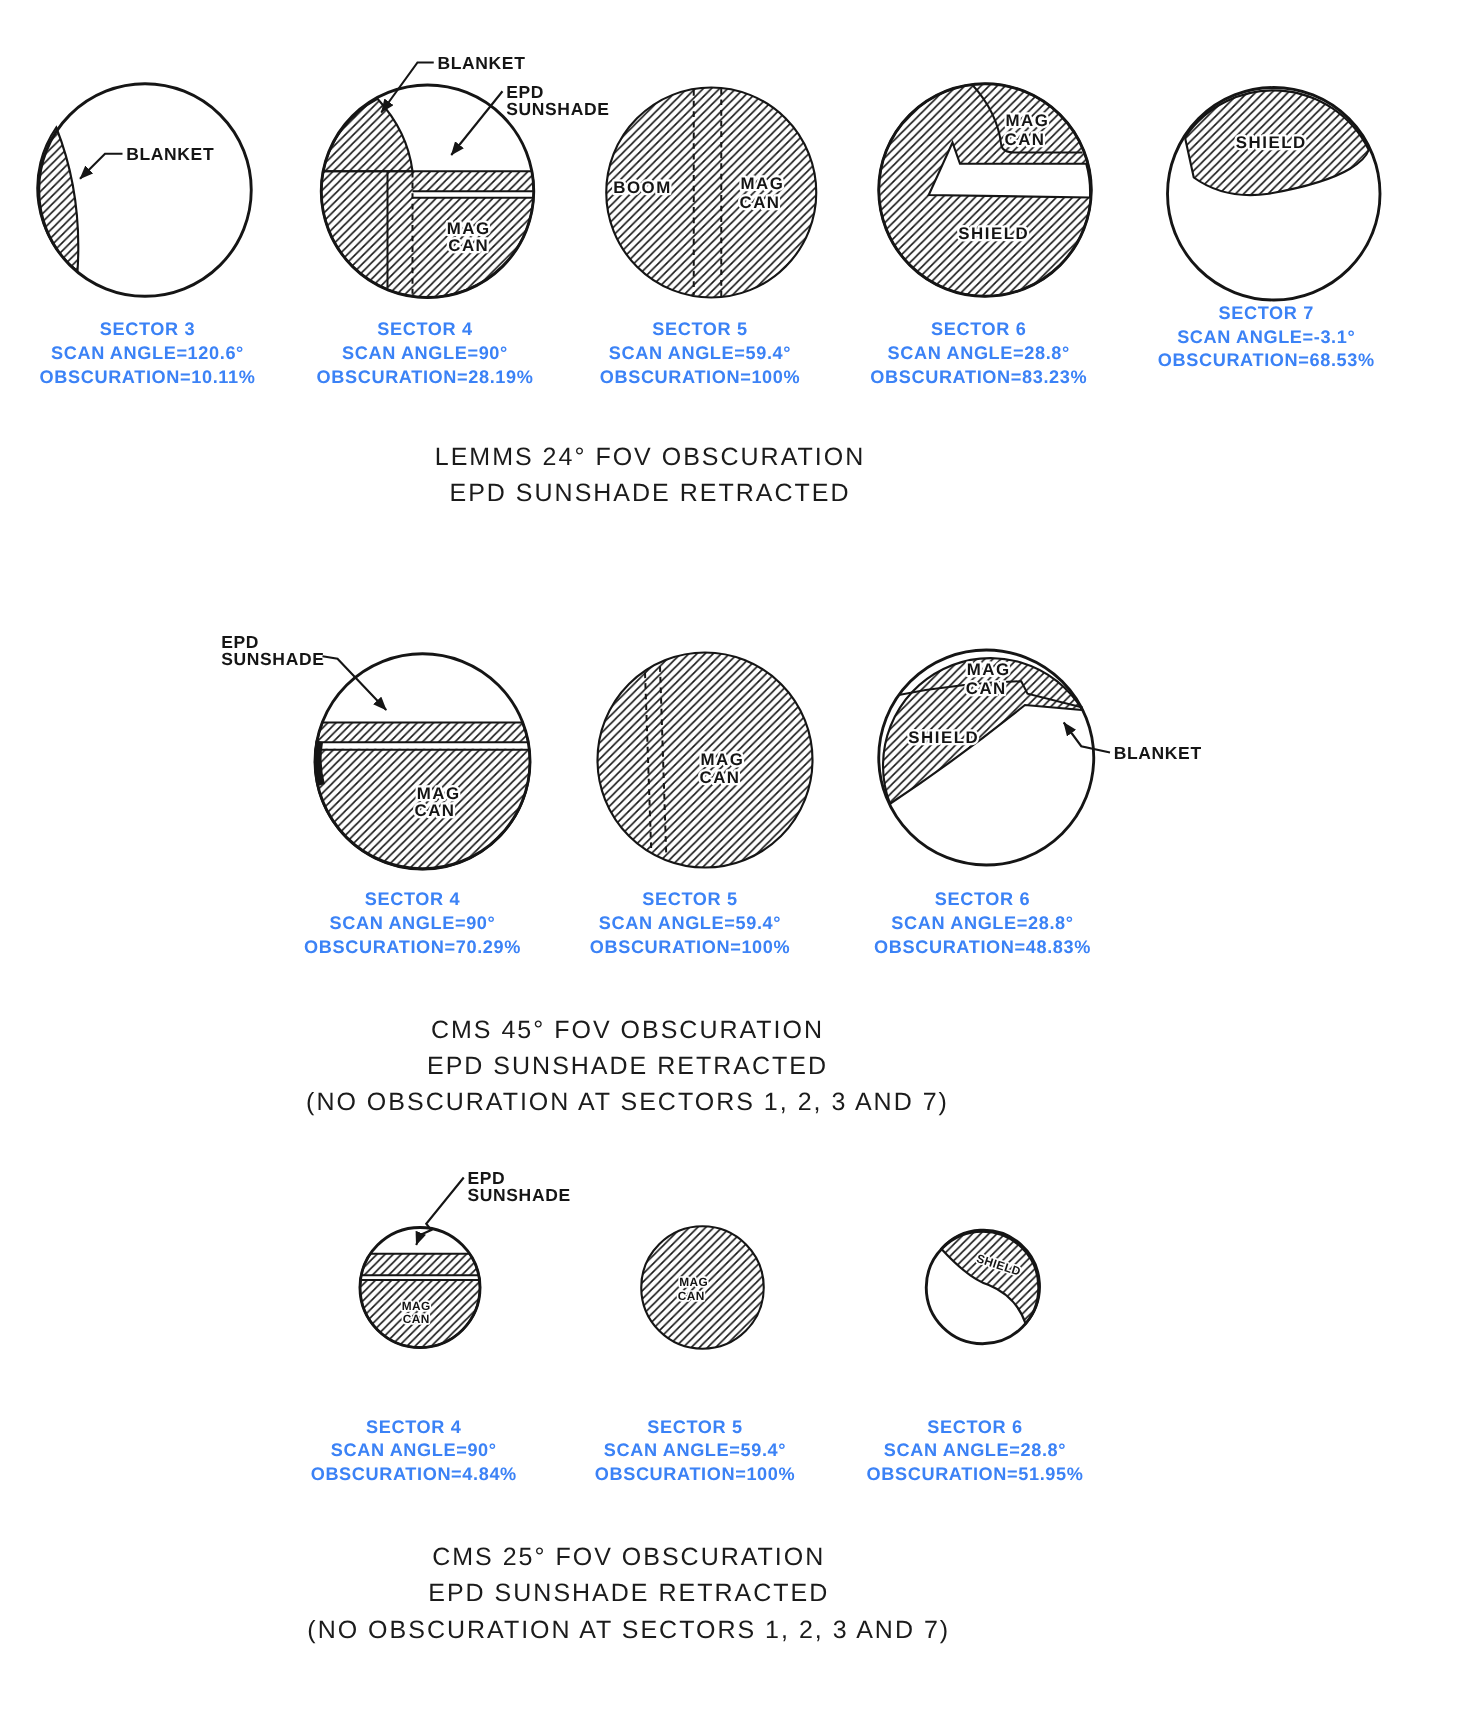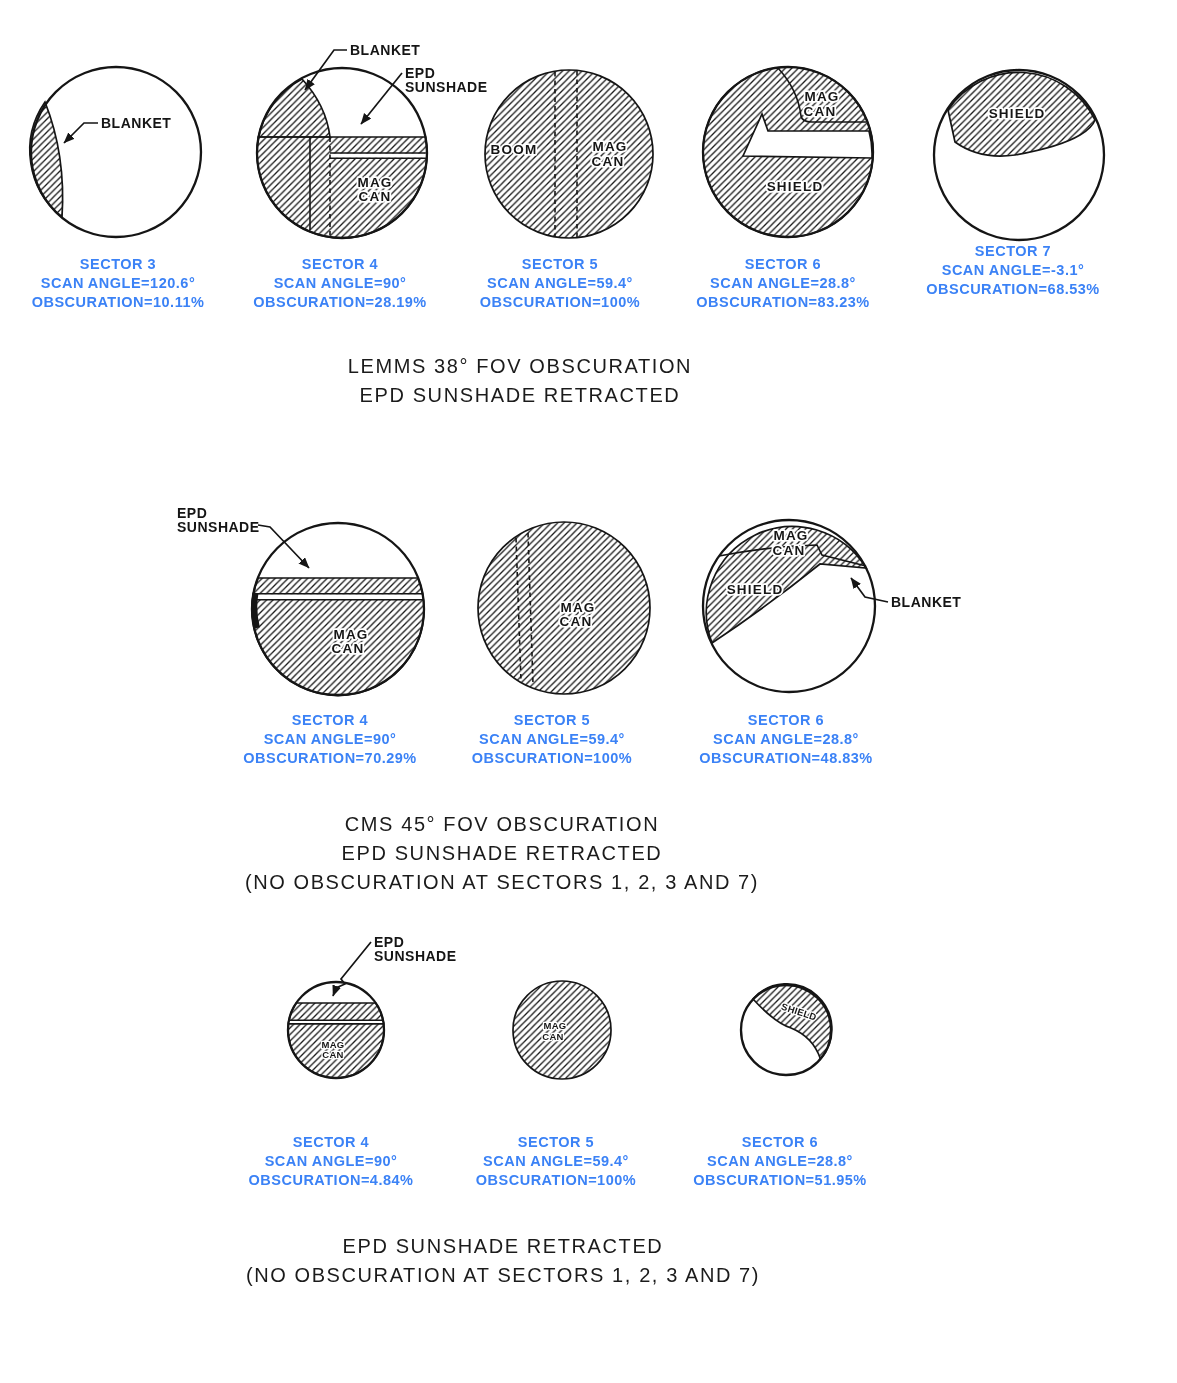--- a/index.html
+++ b/index.html
@@ -108,21 +108,21 @@
     <div>SCAN ANGLE=28.8°</div>
     <div>OBSCURATION=83.23%</div>
   </div>
   <div class="cap" style="left:1013px;top:242px">
     <div>SECTOR 7</div>
     <div>SCAN ANGLE=-3.1°</div>
     <div>OBSCURATION=68.53%</div>
   </div>
 
   <div class="gtitle" style="left:520px;top:352px">
-    <div>LEMMS 38° FOV OBSCURATION</div>
+    <div>LEMMS 24° FOV OBSCURATION</div>
     <div>EPD SUNSHADE RETRACTED</div>
   </div>
 
   <svg class="diag" style="left:170px;top:495px" width="275" height="214" viewBox="0 0 275 214">
     <path class="hatched" d="M88,83 L248,83 A86,86 0 1 1 88,83 Z"></path>
     <line x1="84" y1="101.6" x2="252.5" y2="101.6" stroke="#ffffff" stroke-width="4.6"></line>
     <line class="thin" x1="83.4" y1="98.7" x2="252.7" y2="98.7"></line>
     <line class="thin" x1="83.2" y1="104.7" x2="252.9" y2="104.7"></line>
     <path d="M85.5,98 A83,83 0 0 0 87,133" fill="none" stroke="#151515" stroke-width="6"></path>
     <circle class="outl" cx="168" cy="114" r="86"></circle>
@@ -209,17 +209,18 @@
     <div>SCAN ANGLE=59.4°</div>
     <div>OBSCURATION=100%</div>
   </div>
   <div class="cap" style="left:780px;top:1133px">
     <div>SECTOR 6</div>
     <div>SCAN ANGLE=28.8°</div>
     <div>OBSCURATION=51.95%</div>
   </div>
 
   <div class="gtitle" style="left:503px;top:1232px">
+    <div>CMS 25° FOV OBSCURATION</div>
     <div>EPD SUNSHADE RETRACTED</div>
     <div>(NO OBSCURATION AT SECTORS 1, 2, 3 AND 7)</div>
   </div>
 
 </div>
 
 </body></html>

